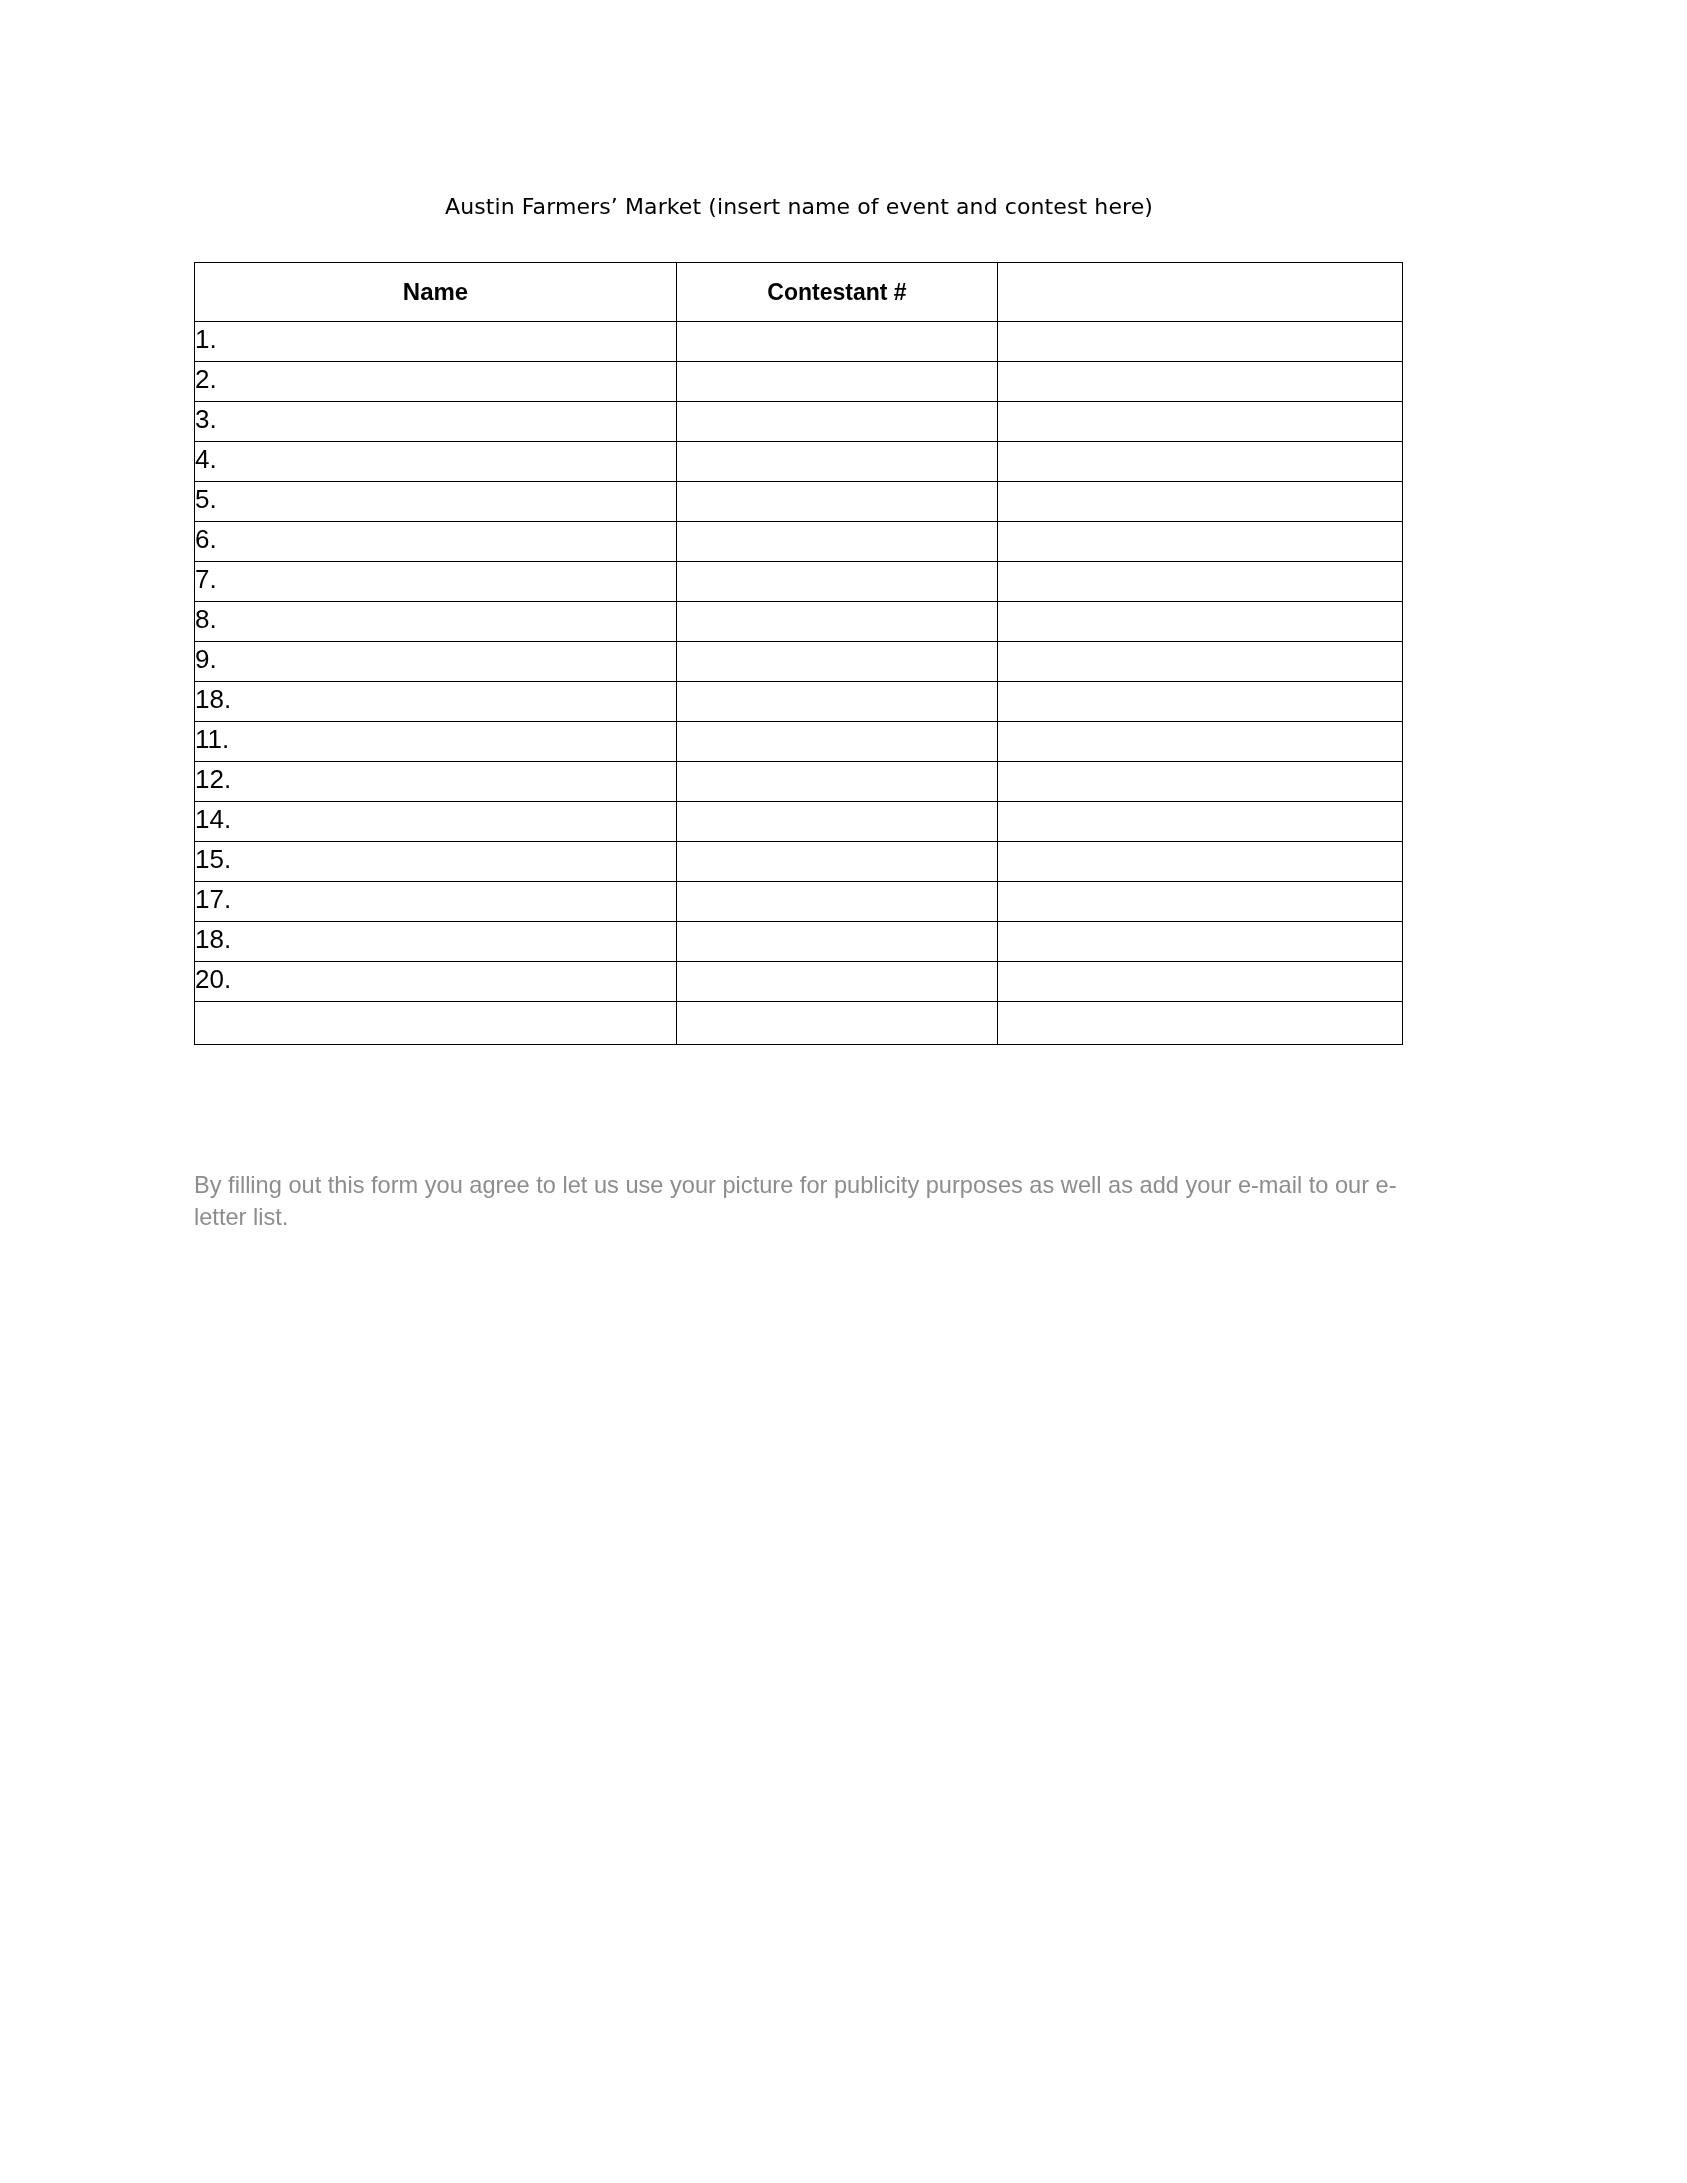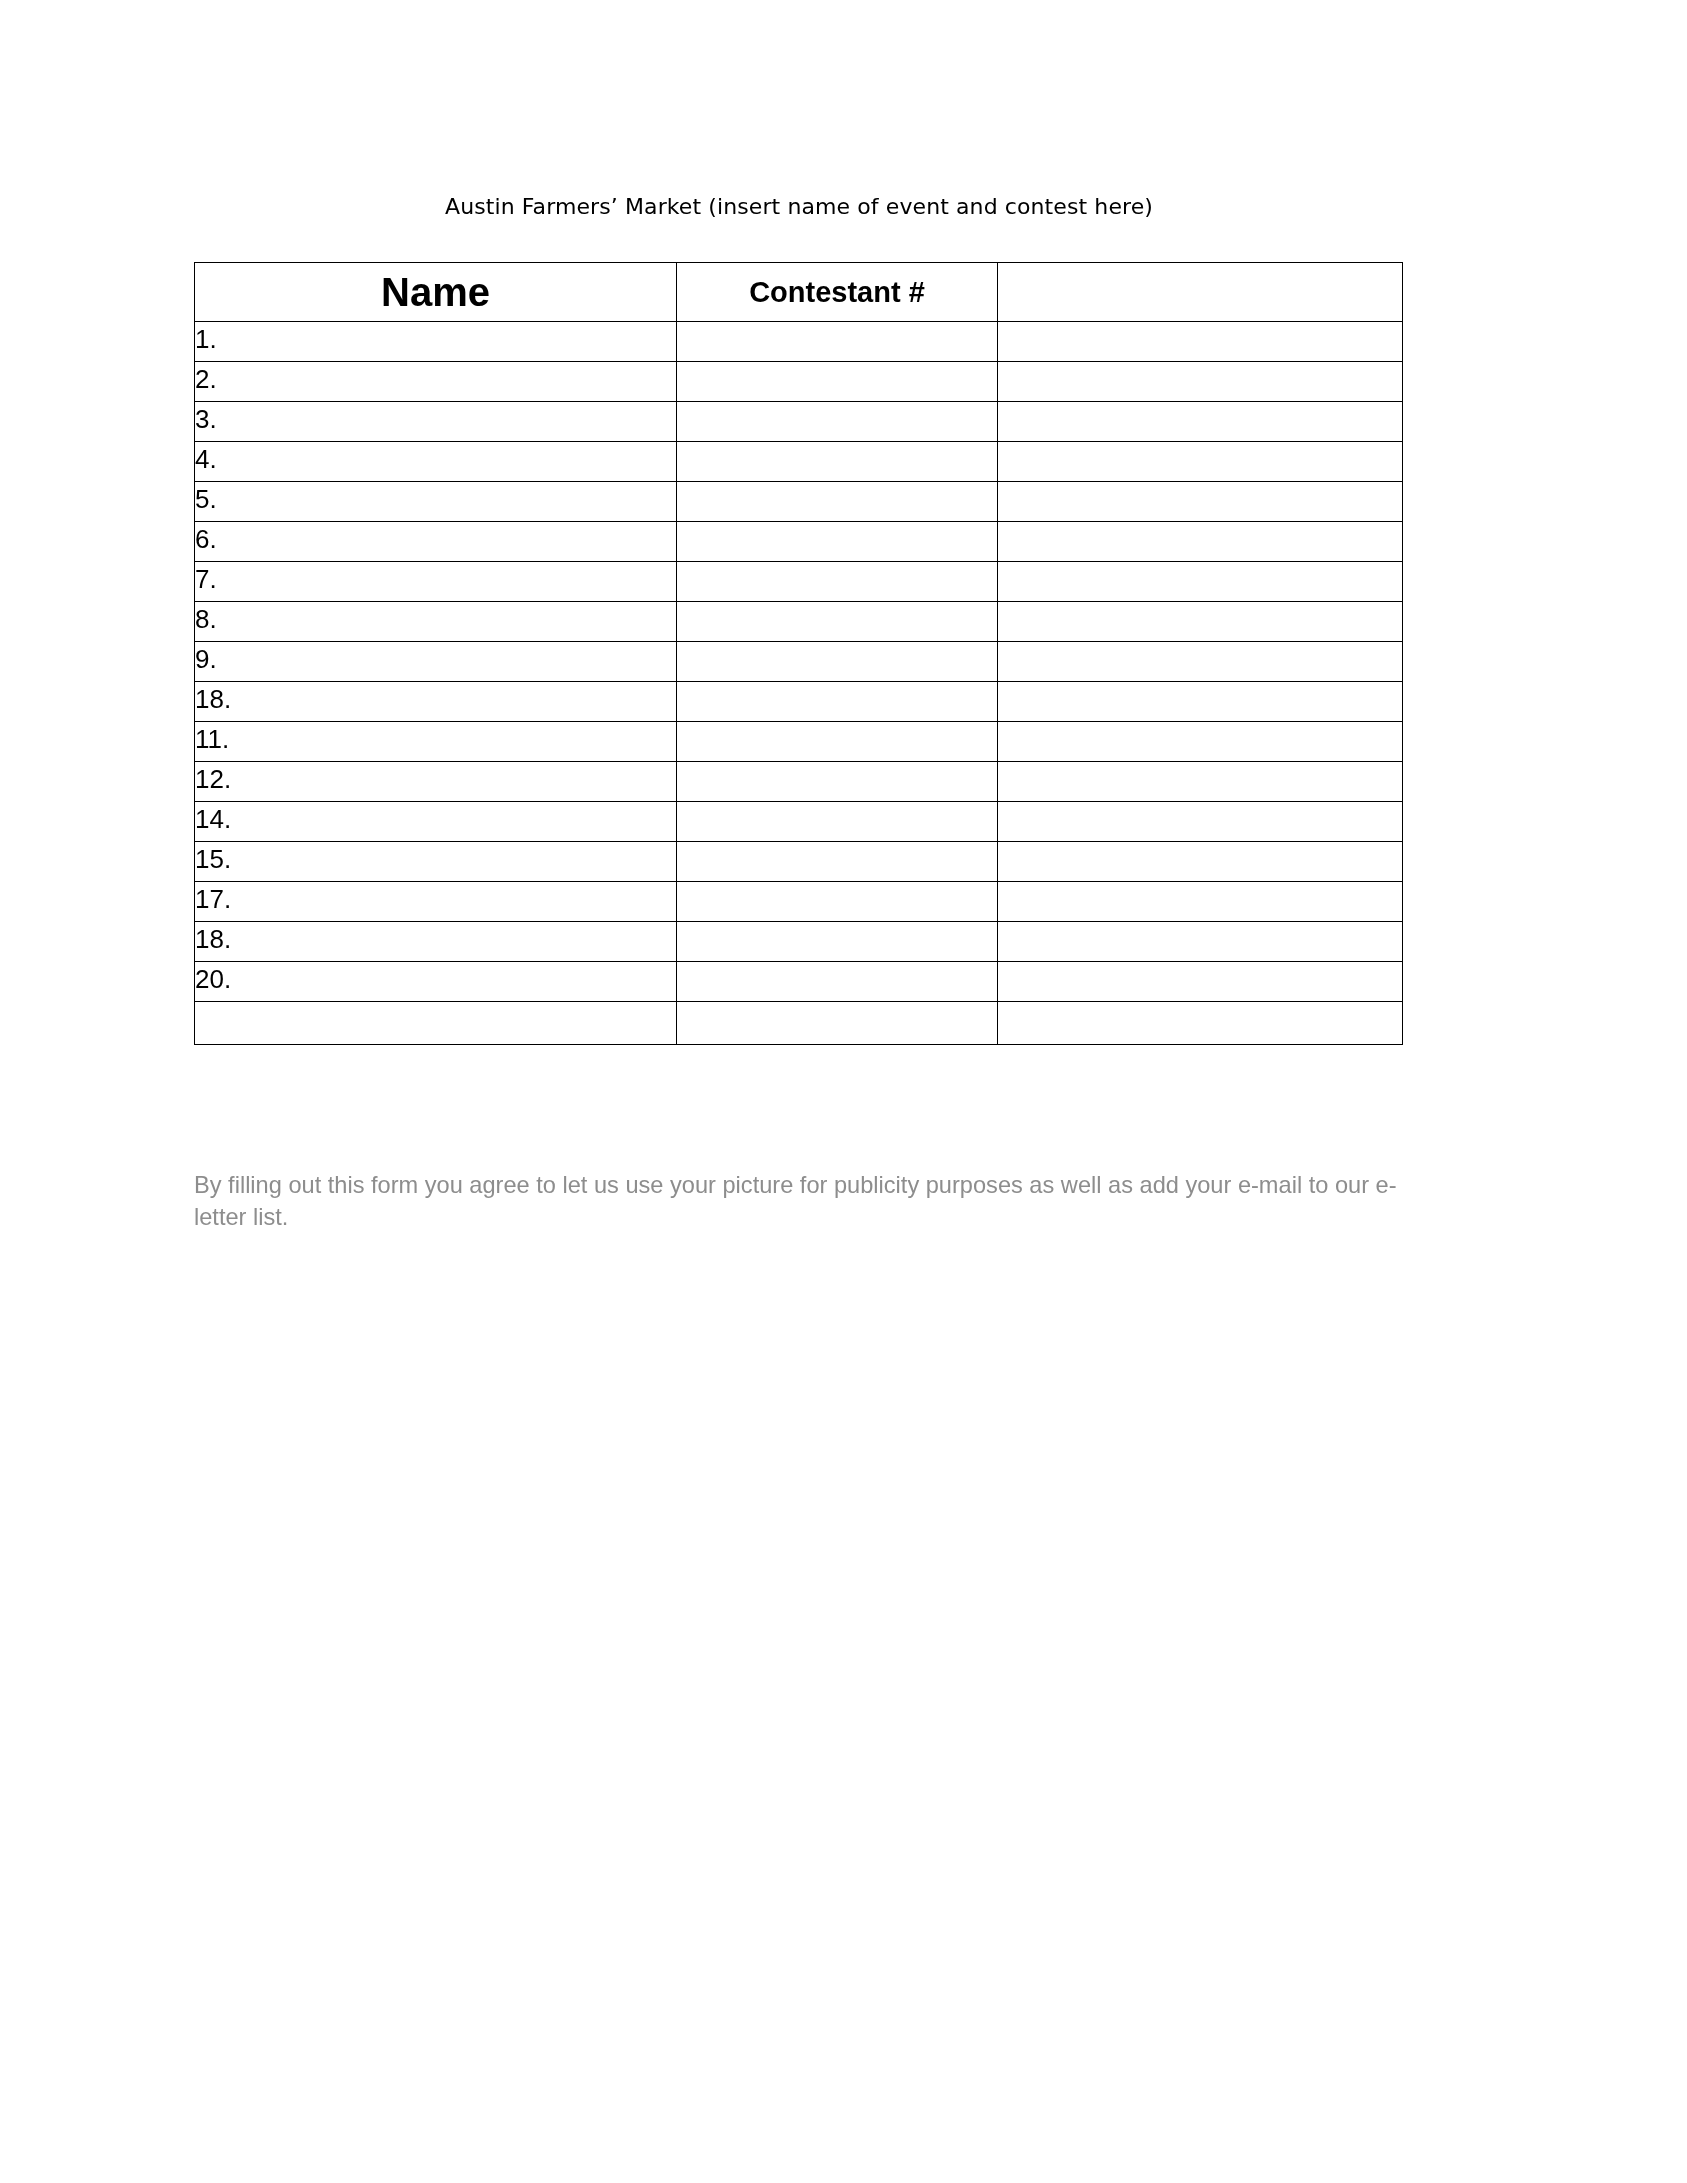--- a/index.html
+++ b/index.html
@@ -49,29 +49,29 @@
   .col-name   { width: 482px; }
   .col-number { width: 321px; }
   .col-extra  { width: 405px; }
 
   .head-row th {
     height: 58px;
     text-align: center;
     vertical-align: middle;
   }
   .head-name {
-    font-size: 40px;
+    font-size: 24px;
     font-weight: bold;
     font-family: "Liberation Sans", sans-serif;
     line-height: 1;
     padding-bottom: 3.5px;
     margin-top: 25px;
   }
   .head-number {
-    font-size: 29px;
+    font-size: 23px;
     font-weight: bold;
     font-family: "Liberation Sans", sans-serif;
     line-height: 1;
     padding-bottom: 8.7px;
   }
   .data-row td {
     height: 39px;
   }
   .row-label {
     font-size: 26px;

